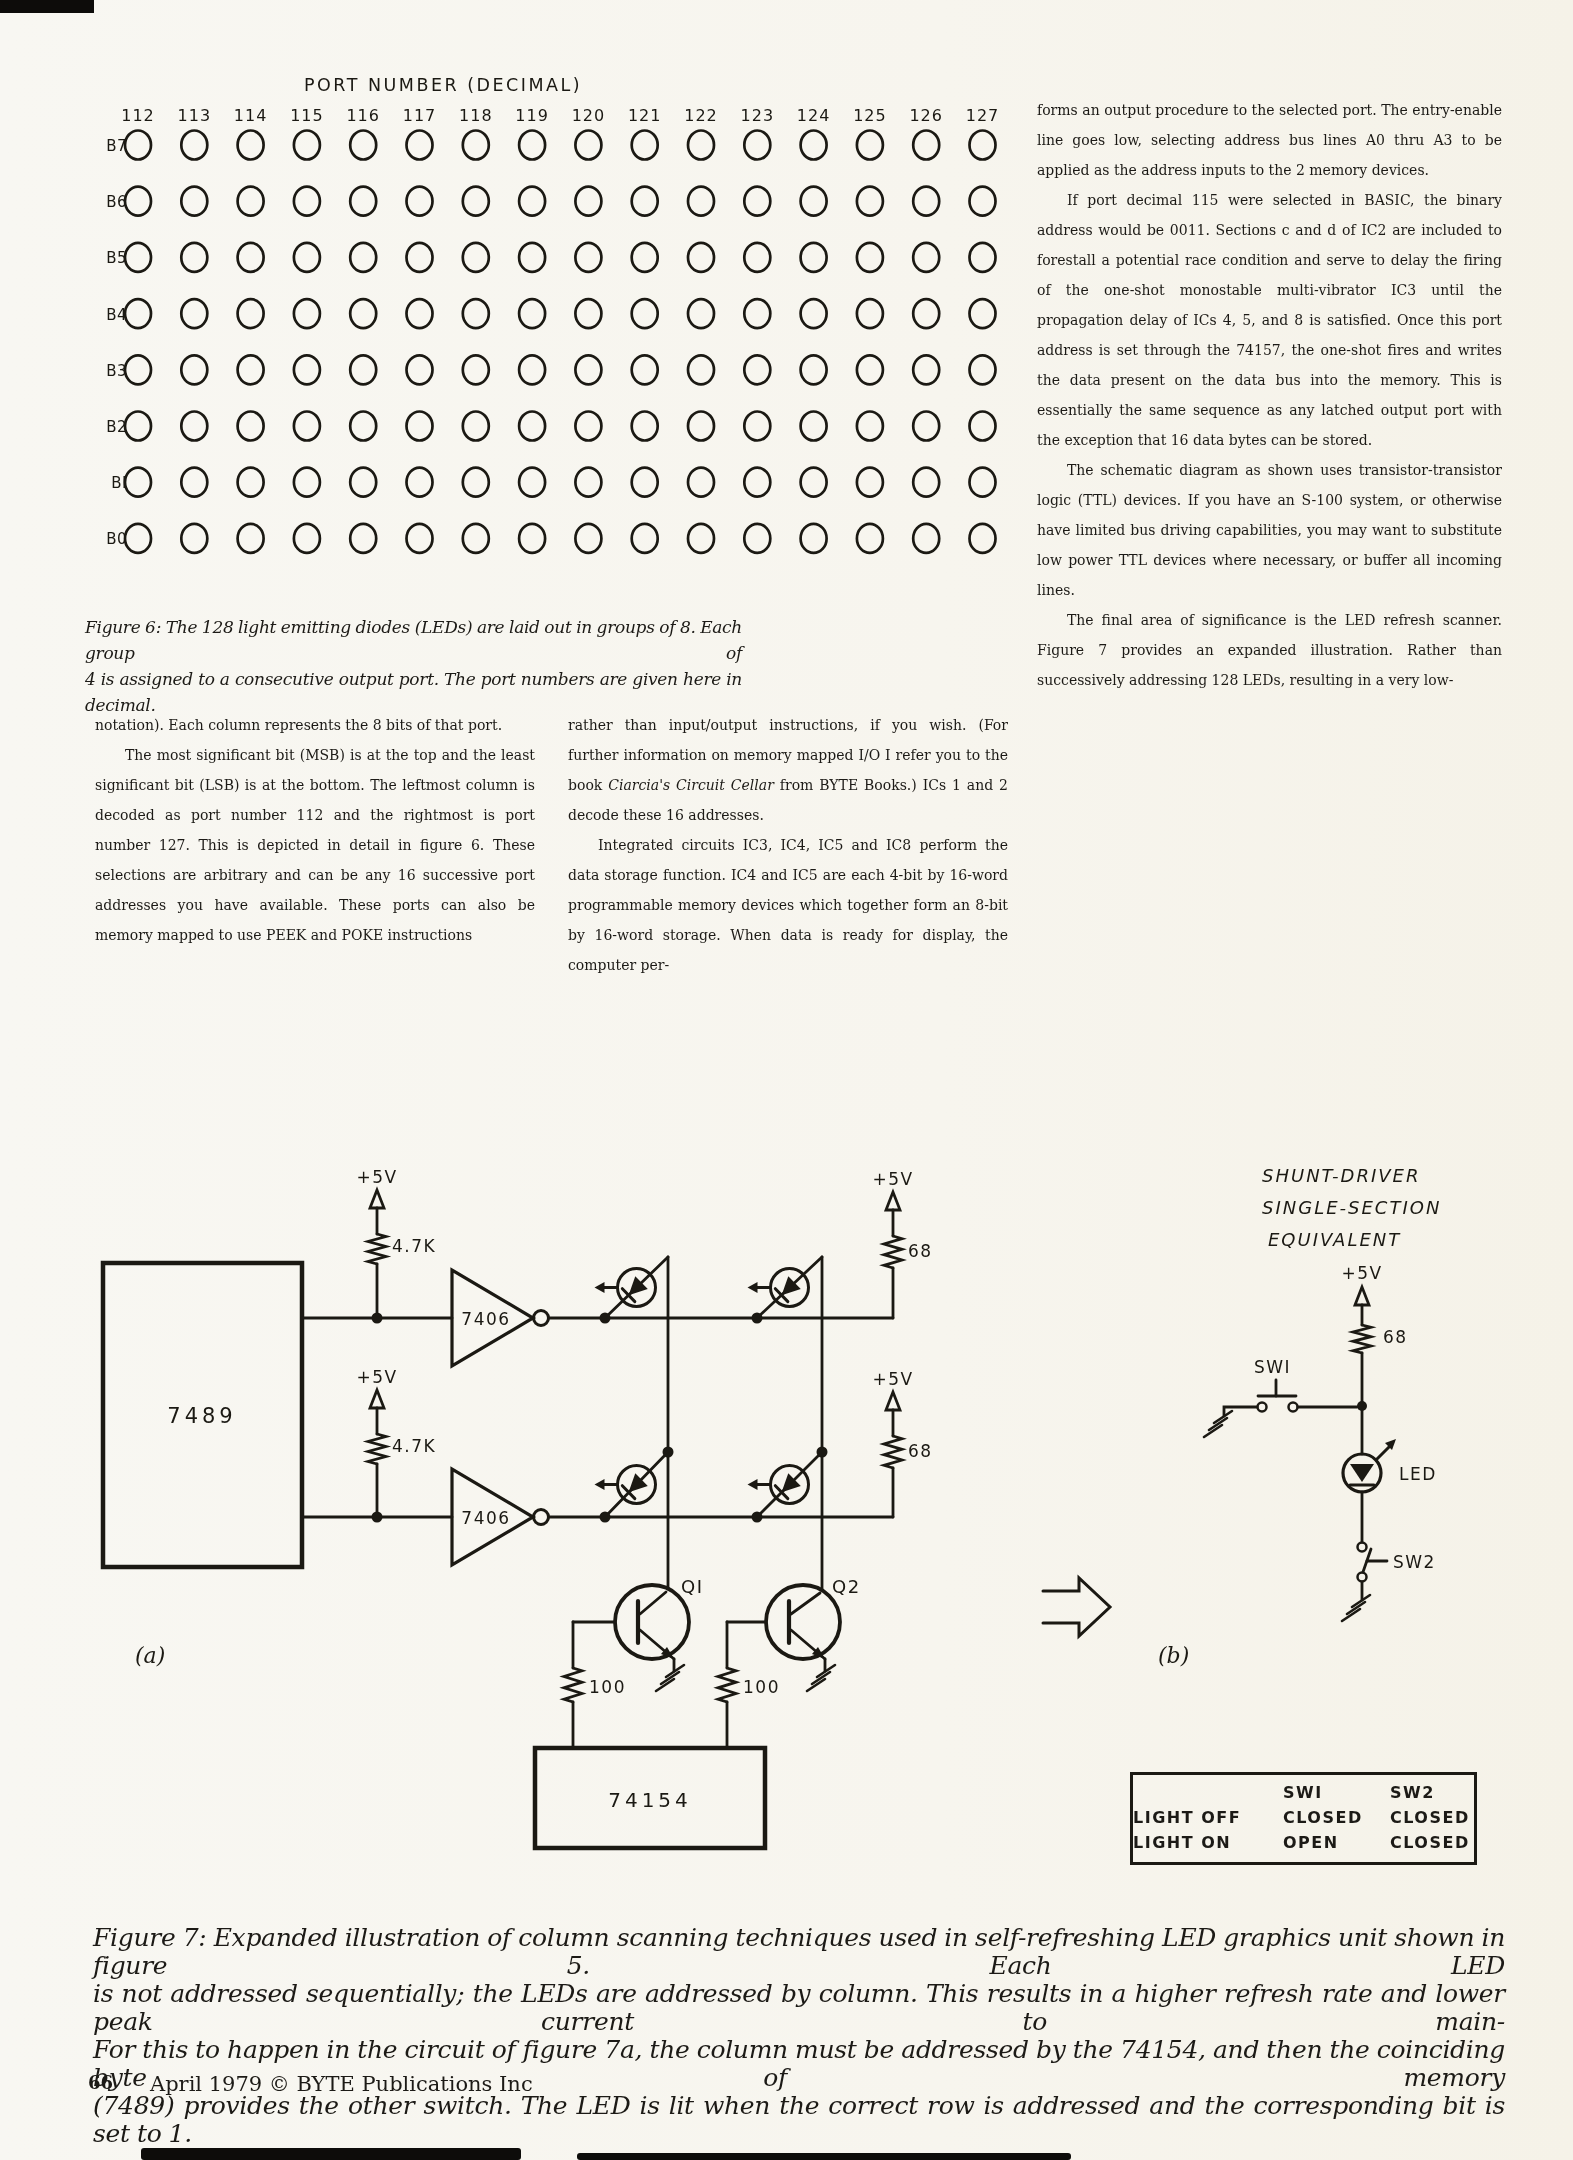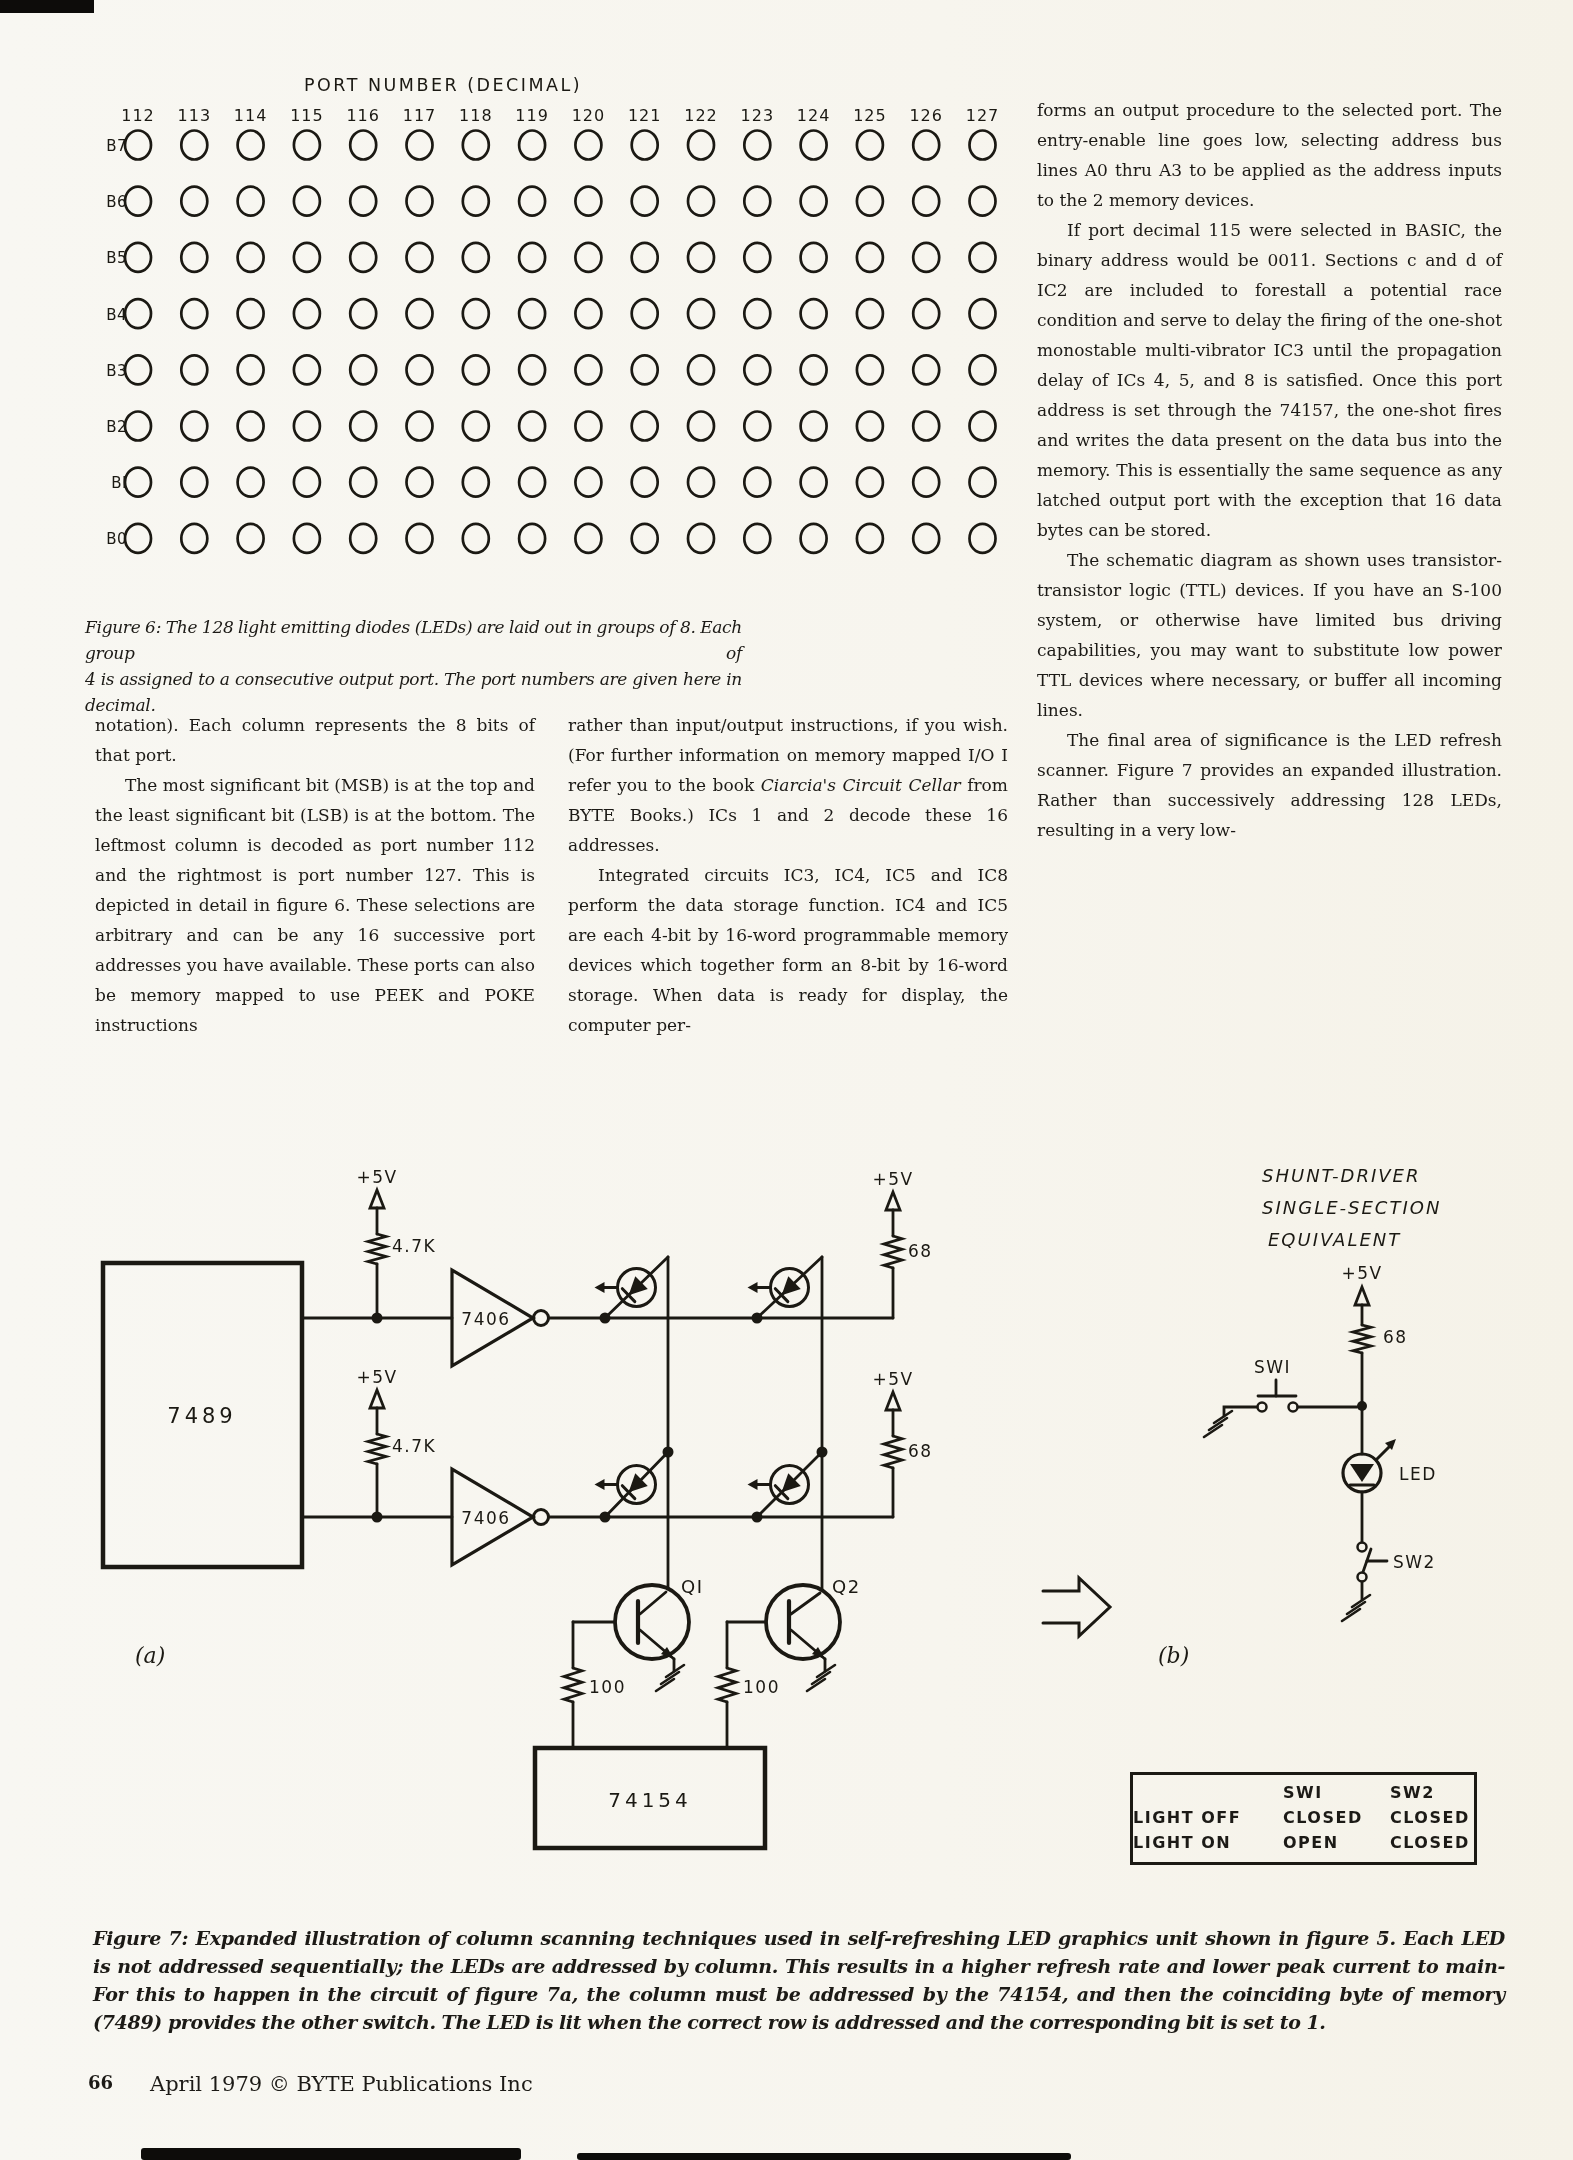--- a/index.html
+++ b/index.html
@@ -1,27 +1,27 @@
 <!DOCTYPE html>
 <html><head>
 <meta charset="utf-8">
 <style>
   html,body{margin:0;padding:0;}
   .page{position:relative;width:1573px;height:2160px;overflow:hidden;
     background:linear-gradient(90deg,#f8f7f2 0%,#f7f5ee 60%,#f5f2e8 100%);
     font-family:"DejaVu Serif","Liberation Serif",serif;color:#1c1a16;}
   .artifact{position:absolute;background:#0d0c0a;}
-  .bodycol{position:absolute;width:440px;font-size:17px;line-height:30px;text-align:justify;}
+  .bodycol{position:absolute;width:440px;font-size:14px;line-height:30px;text-align:justify;}
   .bodycol p{margin:0;}
   .bodycol p.indent{text-indent:30px;}
   .caption{position:absolute;font-style:italic;margin-top:24px;}
   .capline{text-align:justify;text-align-last:justify;white-space:normal;}
   .capline.last{text-align-last:left;}
   #cap6{left:85px;top:590px;width:657px;font-size:17px;line-height:26px;letter-spacing:-0.3px;word-spacing:-1px;}
-  #cap7{left:93px;top:1900px;width:1412px;font-size:19px;line-height:28px;letter-spacing:-0.3px;word-spacing:-0.5px;font-weight:bold;}
+  #cap7{left:93px;top:1900px;width:1412px;font-size:25px;line-height:28px;letter-spacing:-0.3px;word-spacing:-0.5px;}
   svg{position:absolute;left:0;overflow:visible;}
   svg text{font-family:"DejaVu Sans","Liberation Sans",sans-serif;fill:#1b1913;stroke:none;}
   .sch-lbl{font-size:17px;letter-spacing:1.5px;font-weight:500;}
   .sch-big{font-size:21px;letter-spacing:4px;font-weight:500;}
   .sch-it{font-size:18px;letter-spacing:2px;font-style:italic;font-weight:500;}
   .ser-it{font-family:"DejaVu Serif","Liberation Serif",serif;font-style:italic;font-size:22px;}
   .grid-lbl{font-size:16px;letter-spacing:1px;font-weight:500;}
   .grid-row-lbl{font-size:15px;letter-spacing:0.5px;font-weight:500;}
   .fig6-title{font-size:17.5px;letter-spacing:2.5px;font-weight:500;}
   #truth{position:absolute;left:1130px;top:1772px;width:341px;border:3px solid #1b1913;

